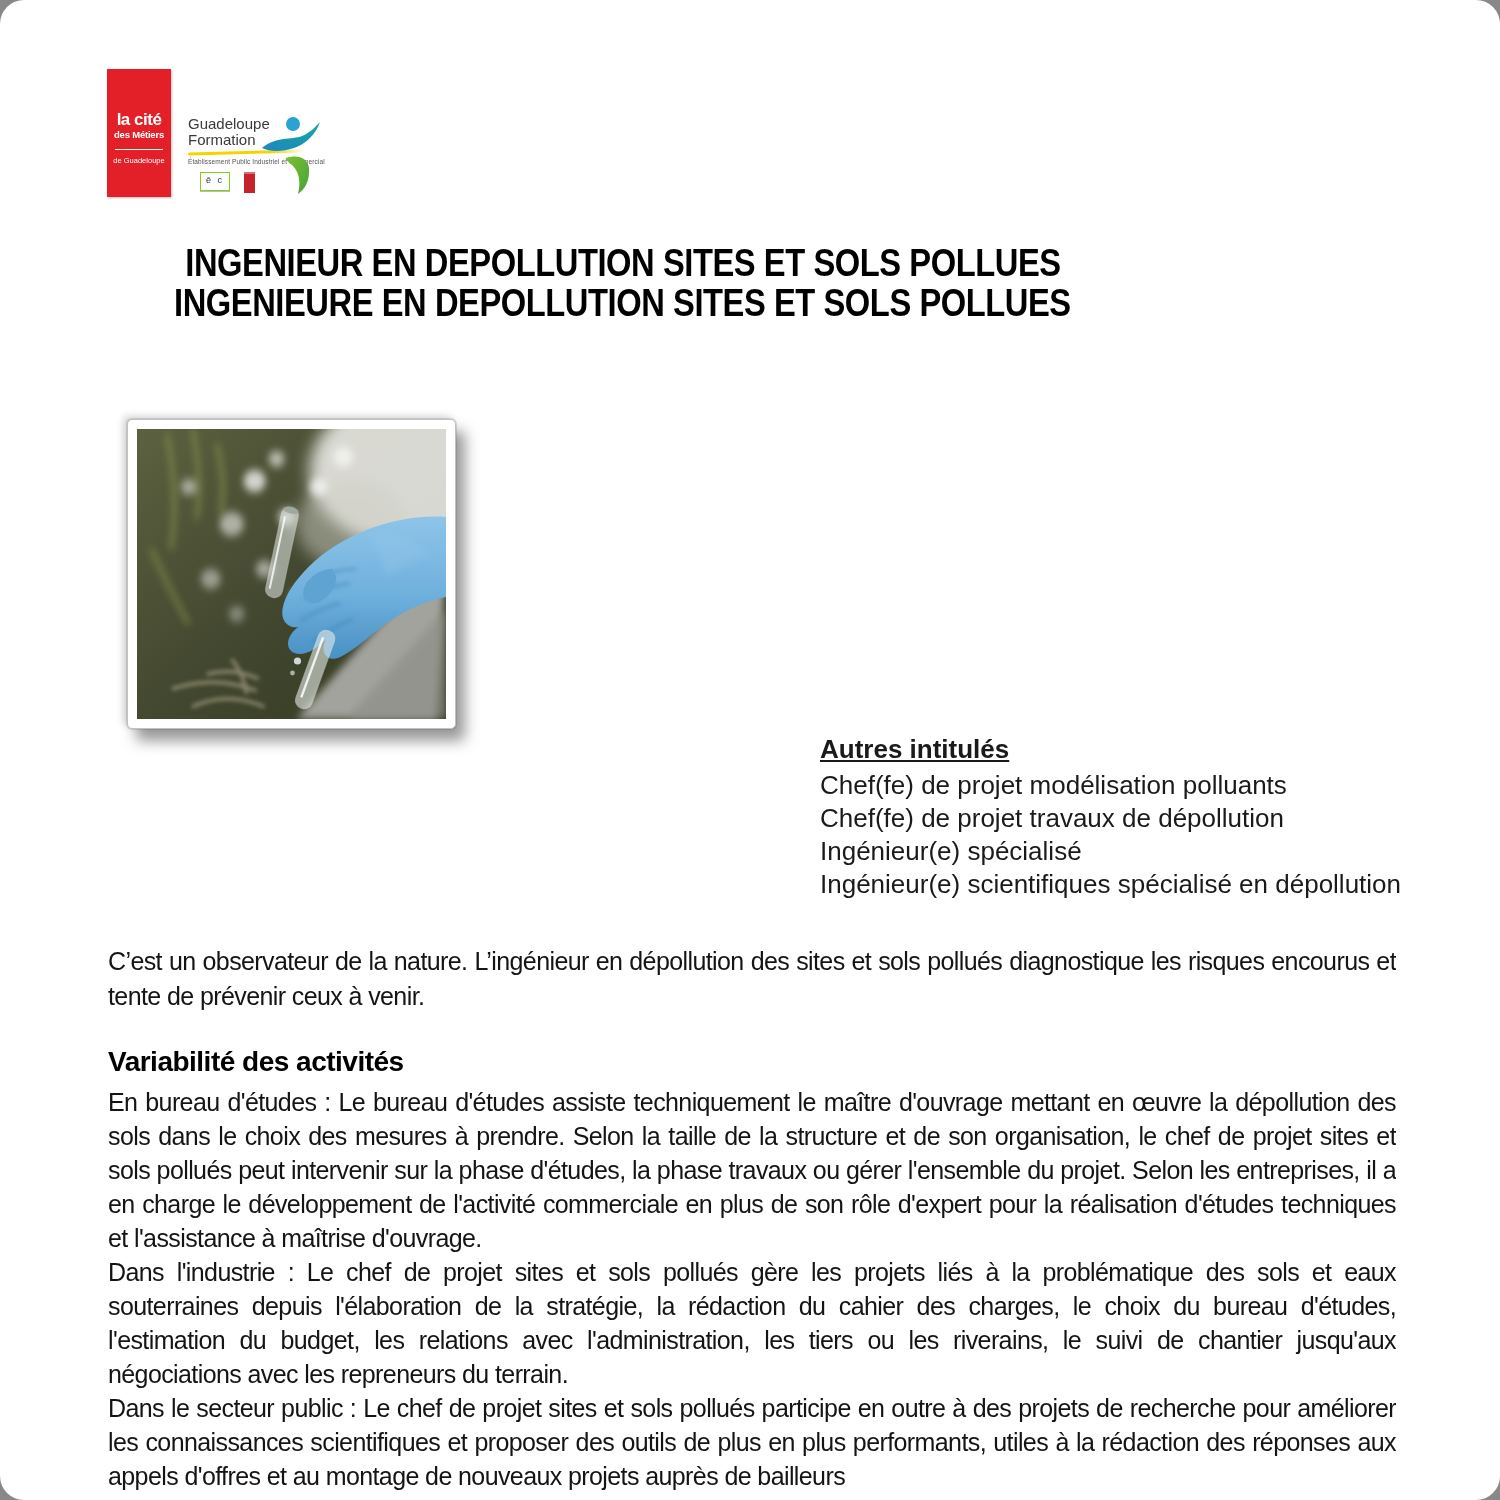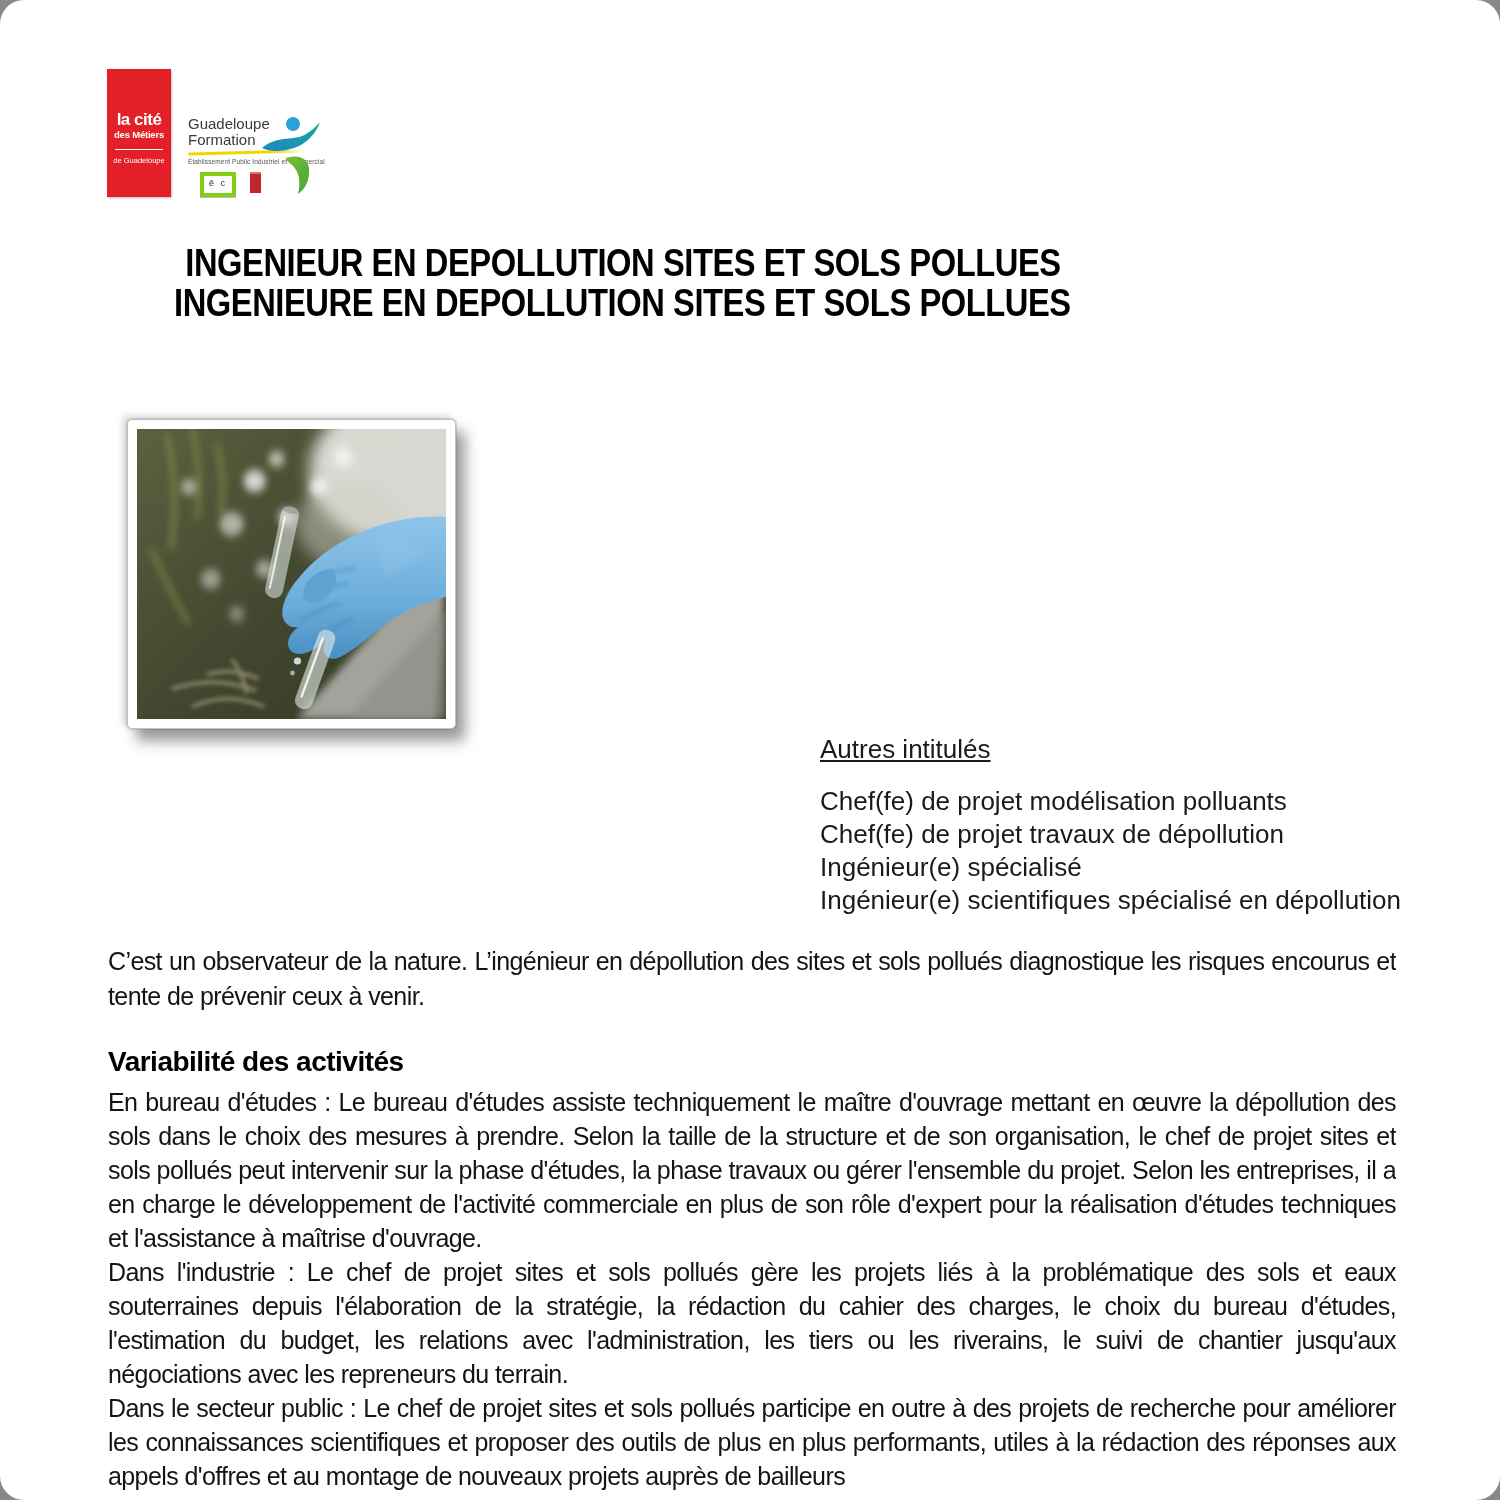--- a/index.html
+++ b/index.html
@@ -21,40 +21,40 @@
   }
   .logo-cite .l1{font-weight:bold;font-size:17px;letter-spacing:-0.5px;margin-top:42px;line-height:18px;}
   .logo-cite .l2{font-weight:bold;font-size:9.5px;letter-spacing:-0.2px;line-height:12px;}
   .logo-cite .rule{width:48px;height:1px;background:#fff;margin:8px auto 6px auto;}
   .logo-cite .l3{font-size:7.5px;line-height:9px;text-align:center;}
   .logo-gf{position:absolute;left:188px;top:116px;width:135px;}
   .logo-gf .name{font-size:15px;line-height:16px;color:#3a3a3a;font-weight:normal;letter-spacing:0;}
   .logo-gf .swoosh{width:118px;height:3px;background:linear-gradient(90deg,#f2d500 0%,#f2d500 70%,rgba(242,213,0,0) 100%);border-radius:2px;margin:3px 0 4px 0;transform:rotate(-1.5deg);}
   .logo-gf .sub{font-size:6.5px;color:#555;letter-spacing:0.1px;white-space:nowrap;}
   .badges{display:flex;align-items:flex-start;gap:14px;margin-top:7px;margin-left:12px;}
-  .badge-ec{width:28px;height:17px;border:4px solid #84cc16;font-size:9px;color:#333;text-align:center;line-height:15px;letter-spacing:2px;background:#fdfdfd;box-shadow:0 1px 0 #bbb;}
+  .badge-ec{width:28px;height:17px;border:1px solid #84cc16;font-size:9px;color:#333;text-align:center;line-height:15px;letter-spacing:2px;background:#fdfdfd;box-shadow:0 1px 0 #bbb;}
   .badge-red{width:11px;height:21px;background:#c4242b;box-shadow:inset 0 2px 0 rgba(255,255,255,.35);}
   .gf-picto{position:absolute;left:262px;top:116px;width:58px;height:78px;}
   
   .doc-title{
     position:absolute;left:0;top:243px;width:1245px;text-align:center;
     font-weight:bold;font-size:38px;line-height:40px;color:#000;
   }
   .doc-title .tline{display:inline-block;transform:scaleX(.86);transform-origin:center;white-space:nowrap;letter-spacing:-0.5px;}
   
   .photo-frame{
     position:absolute;left:127px;top:419px;width:329px;height:310px;
     box-sizing:border-box;background:#fff;padding:9px;
     border:1px solid #c2c2c2;border-radius:5px;
     box-shadow:9px 12px 14px rgba(70,70,70,.55), -4px -3px 7px rgba(70,70,70,.22), 0 0 0 1px #e3e3e3;
   }
   .photo-frame svg{display:block;width:100%;height:100%;}
   
   .autres{position:absolute;left:820px;top:733px;width:585px;font-size:26px;line-height:33px;}
-  .autres .heading{font-weight:normal;text-decoration:underline;margin-bottom:19px;}
+  .autres .heading{font-weight:bold;text-decoration:underline;margin-bottom:3px;}
   .autres ul{list-style:none;margin:0;padding:0;}
   
   .body-text{
     position:absolute;left:108px;top:944px;width:1288px;height:556px;overflow:hidden;
     font-size:25px;letter-spacing:-0.6px;color:#141414;
   }
   .body-text p{margin:0;text-align:justify;}
   .body-text p.intro{line-height:35px;margin-bottom:31px;}
   .body-text h2{font-size:28px;line-height:34px;margin:16px 0 6px 0;letter-spacing:-0.5px;color:#000;}
   .body-text p.para{line-height:34px;}

